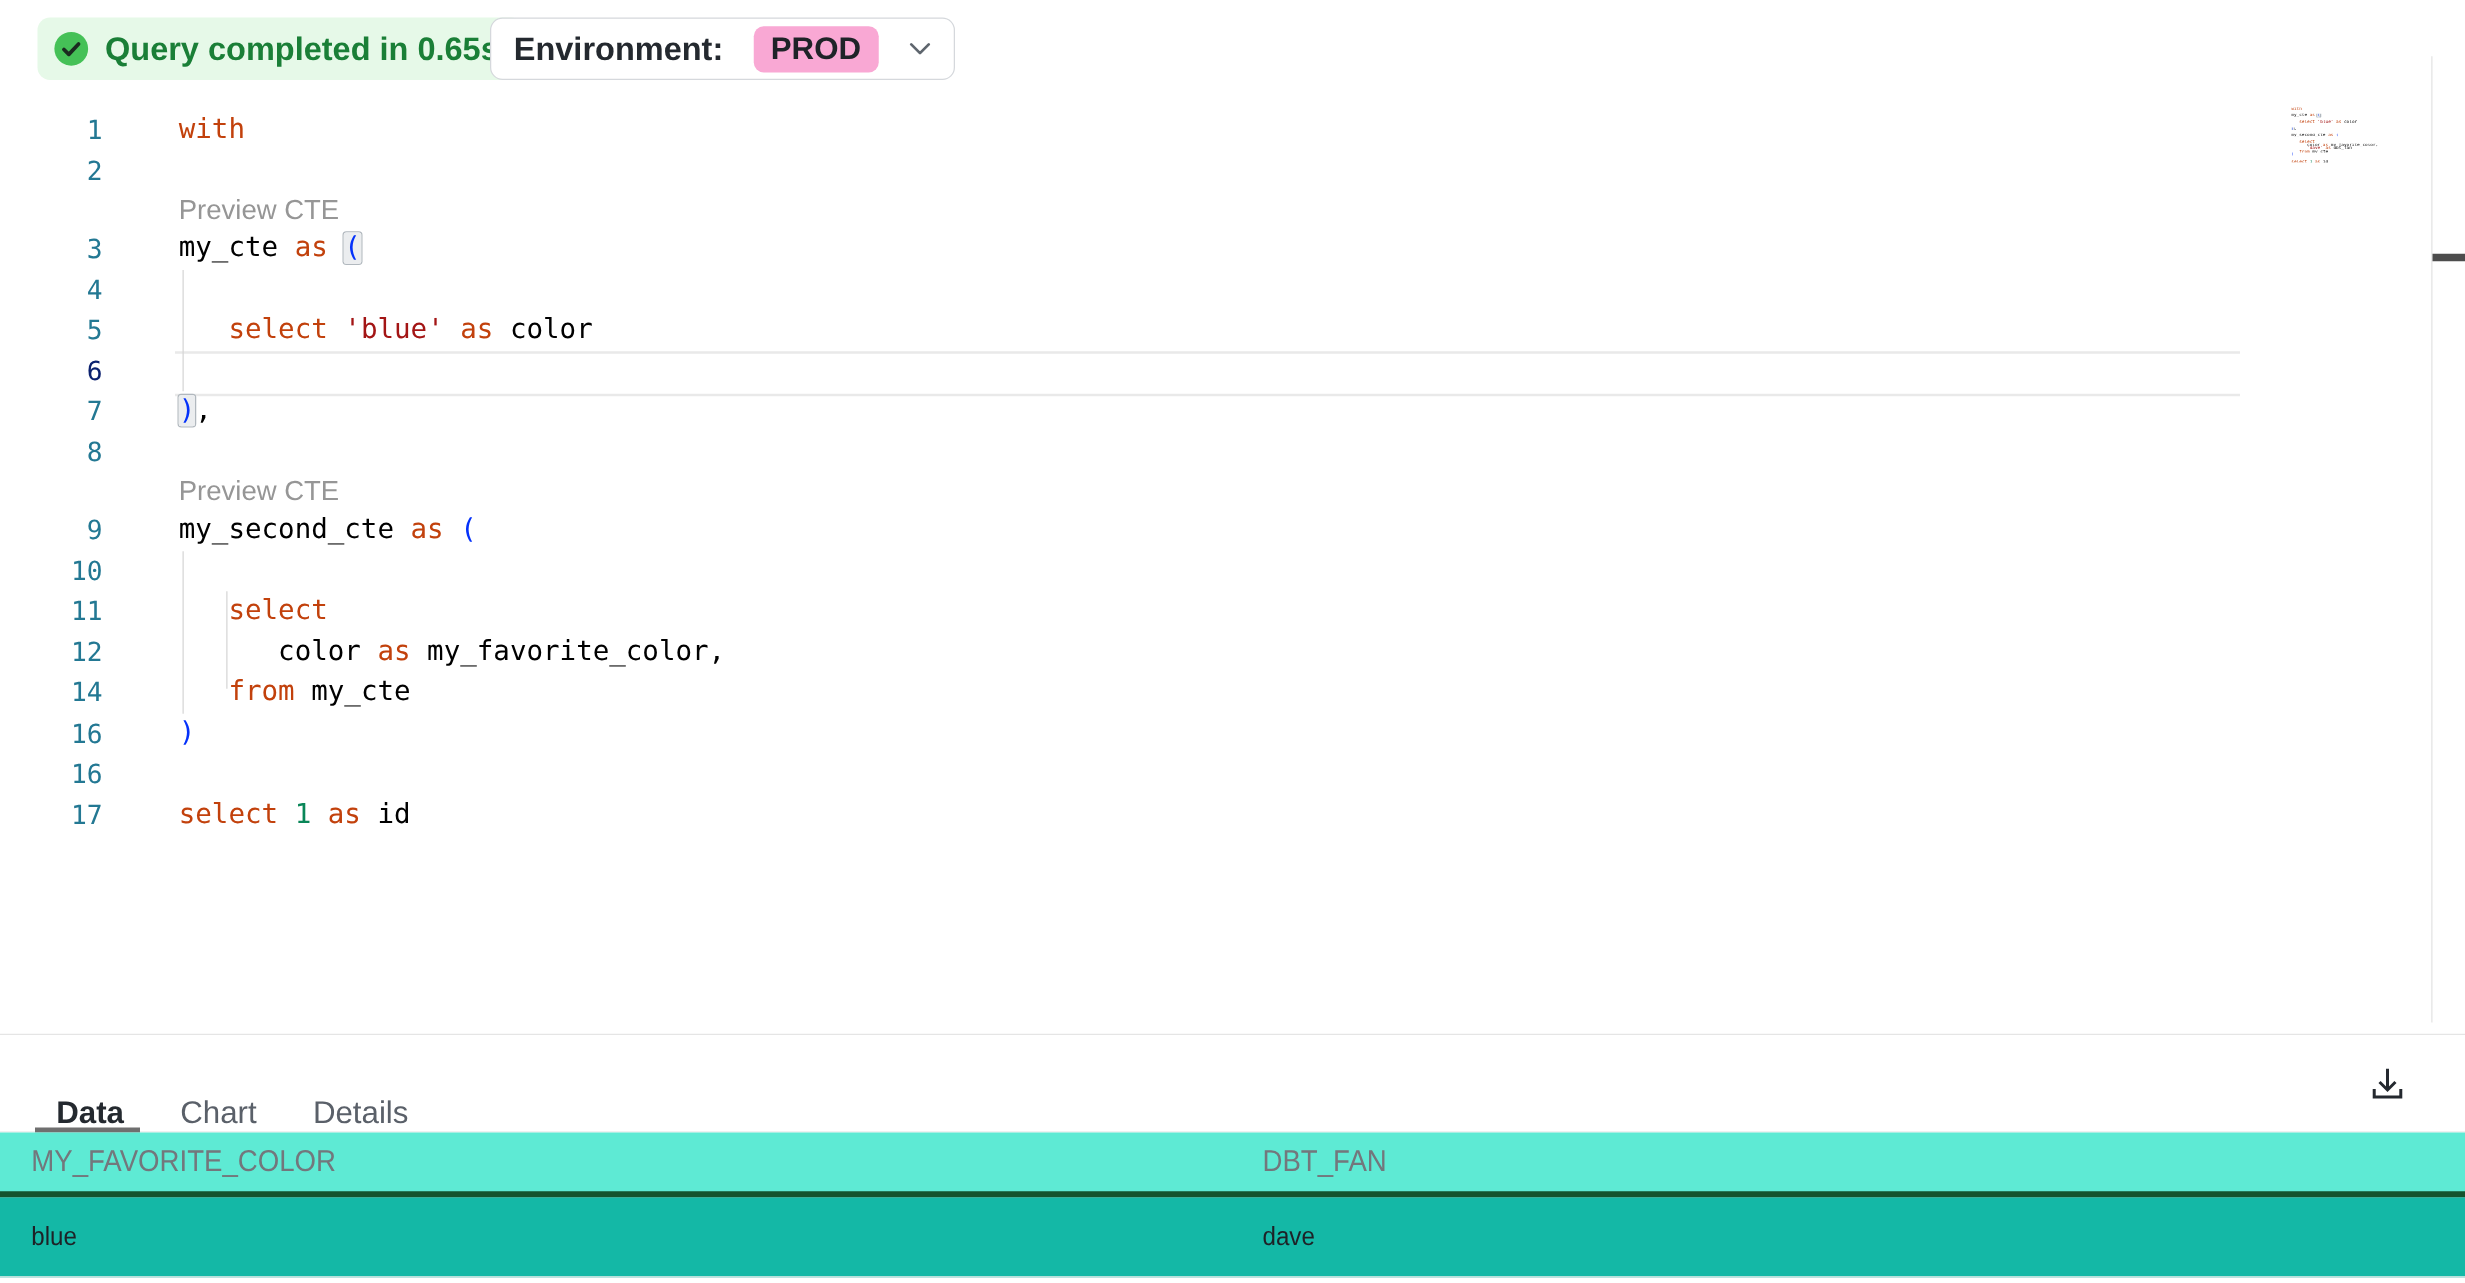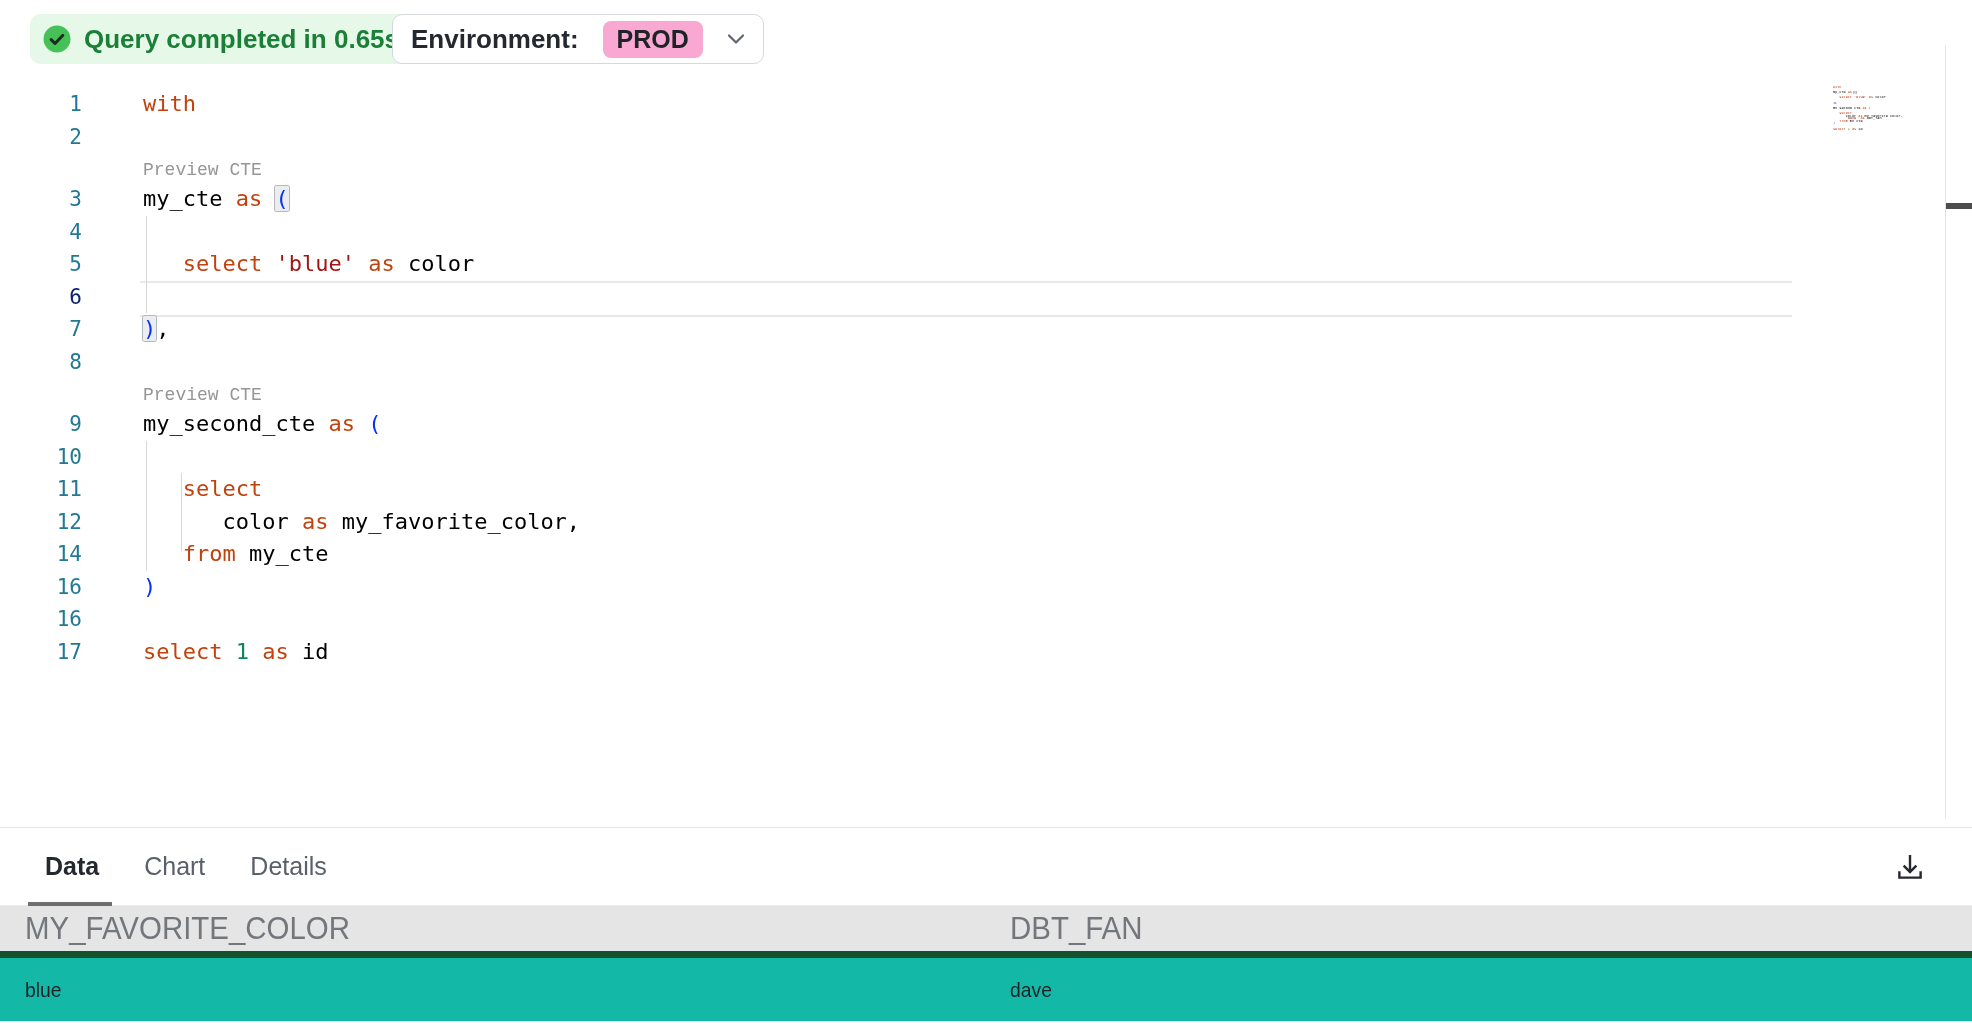--- a/index.html
+++ b/index.html
@@ -31,21 +31,21 @@
   .editor {
     position:absolute; left:0; top:88px; width:1945px;
     font-family:"DejaVu Sans Mono", monospace; font-size:22px; color:#000;
   }
   .row { display:flex; height:32.5px; line-height:32.5px; white-space:pre; position:relative; }
   .row.lens { height:30px; line-height:30px; }
   .ln { flex:none; width:82px; text-align:right; color:#237893; font-size:21px; }
   .ln.active { color:#0b216f; }
   .lc { padding-left:61px; }
   .lens-label {
-    font-family:Liberation Mono, monospace; font-size:18px; color:#969696;
+    font-family:Liberation Sans, sans-serif; font-size:22px; color:#969696;
     display:inline-block; line-height:30px; cursor:pointer;
   }
   .tok.kw  { color:#c2410c; }
   .tok.str { color:#a31515; }
   .tok.num { color:#098658; }
   .tok.pl  { color:#000000; }
   .tok.br  { color:#0431fa; }
   .tok.bm  { background:#ebedef; box-shadow:0 0 0 1px #b1b8be; border-radius:2px; }
   .row.cur::after {
     content:""; position:absolute; left:140px; width:1652px; top:0; height:100%;
@@ -64,36 +64,36 @@
   }
   .mm-line { height:2.6px; overflow:hidden; }
 
   .right-rule { position:absolute; left:1945px; top:45px; width:1px; height:773px; background:#e3e3e3; }
   .scroll-dash { position:absolute; left:1946px; top:203px; width:26px; height:6px; background:#4d4d4d; }
 
   
   .panel-sep { position:absolute; left:0; top:827px; width:1972px; height:1px; background:#e5e5e5; }
   .tabs {
     position:absolute; left:0; top:828px; width:1972px; height:78px;
-    display:flex; align-items:center; padding-left:45px; gap:45px;
+    display:flex; align-items:flex-end; padding-left:45px; gap:45px;
     border-bottom:1px solid #ececec;
   }
   .tab { font-size:25px; color:#5a6069; cursor:pointer; }
   .tab.active { color:#24292f; font-weight:600; }
   .tab-underline { position:absolute; left:28px; top:902px; width:84px; height:4px; background:#6f6f6f; }
   .download-btn {
     position:absolute; left:1888px; top:846px; width:44px; height:42px;
     display:flex; align-items:center; justify-content:center; cursor:pointer; background:none; border:none;
   }
 
   .grid { position:absolute; left:0; top:906px; width:1972px; }
   .grid-header {
     display:flex; height:52px; align-items:center;
-    background:#e5e5e5; border-bottom:7px solid #14532d;
-    font-size:32px; color:#73777c;
+    background:#5eead4; border-bottom:5px solid #14532d;
+    font-size:24px; color:#73777c;
   }
   .grid-row {
     display:flex; height:64px; align-items:center;
     background:#14b8a6; border-bottom:1px solid #ededed;
     font-size:21px; color:#1e2126;
   }
   .col1 { width:985px; padding-left:25px; }
   .col2 { flex:1; padding-left:25px; }
   .grid-header span, .grid-row span { display:inline-block; transform:scaleX(.92); transform-origin:0 50%; }
 </style>

